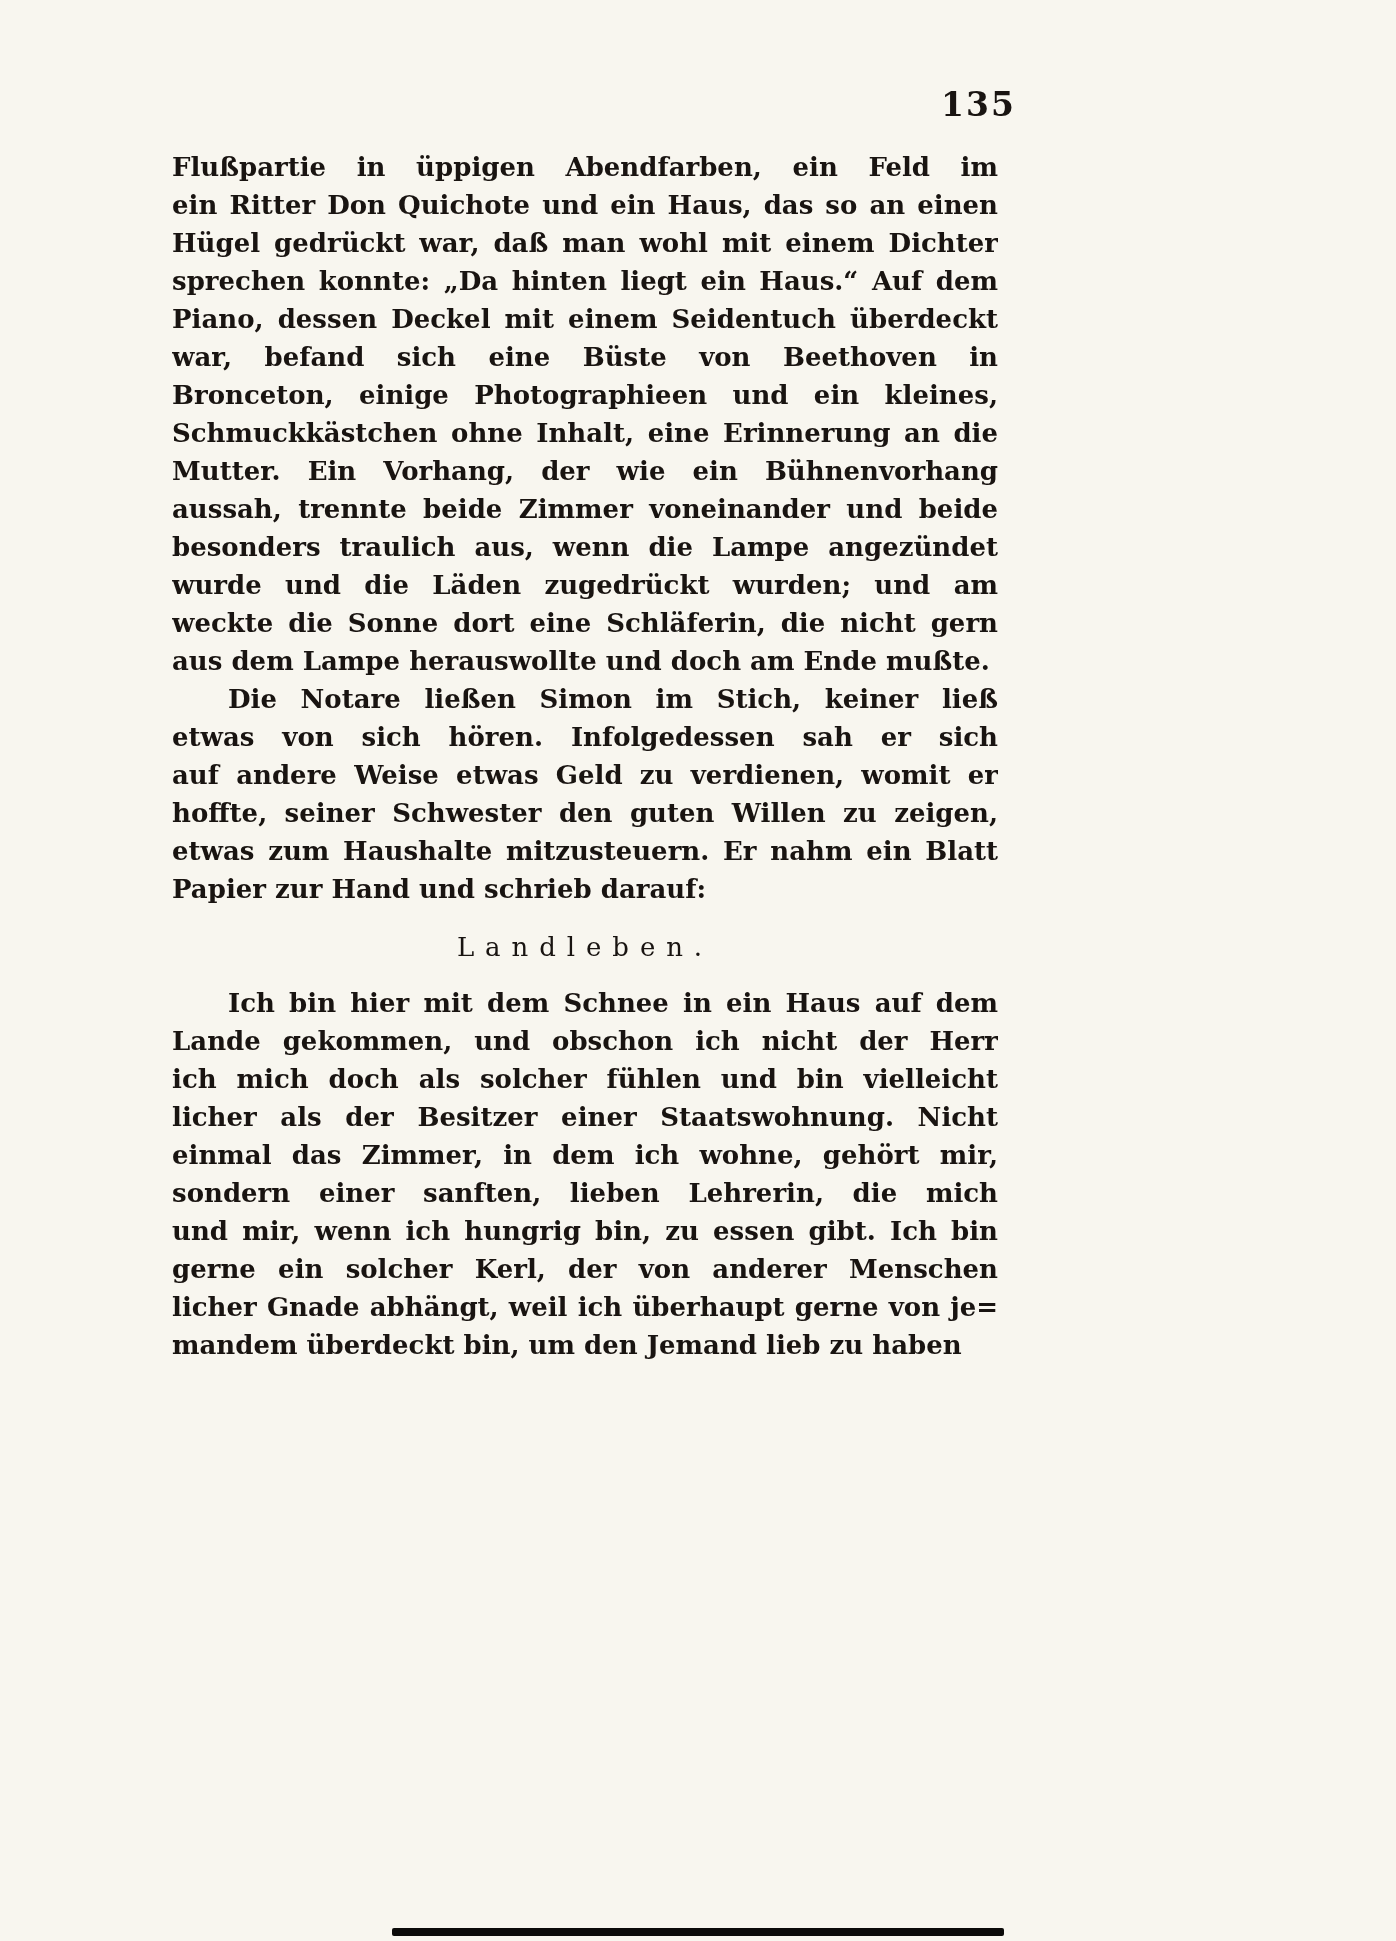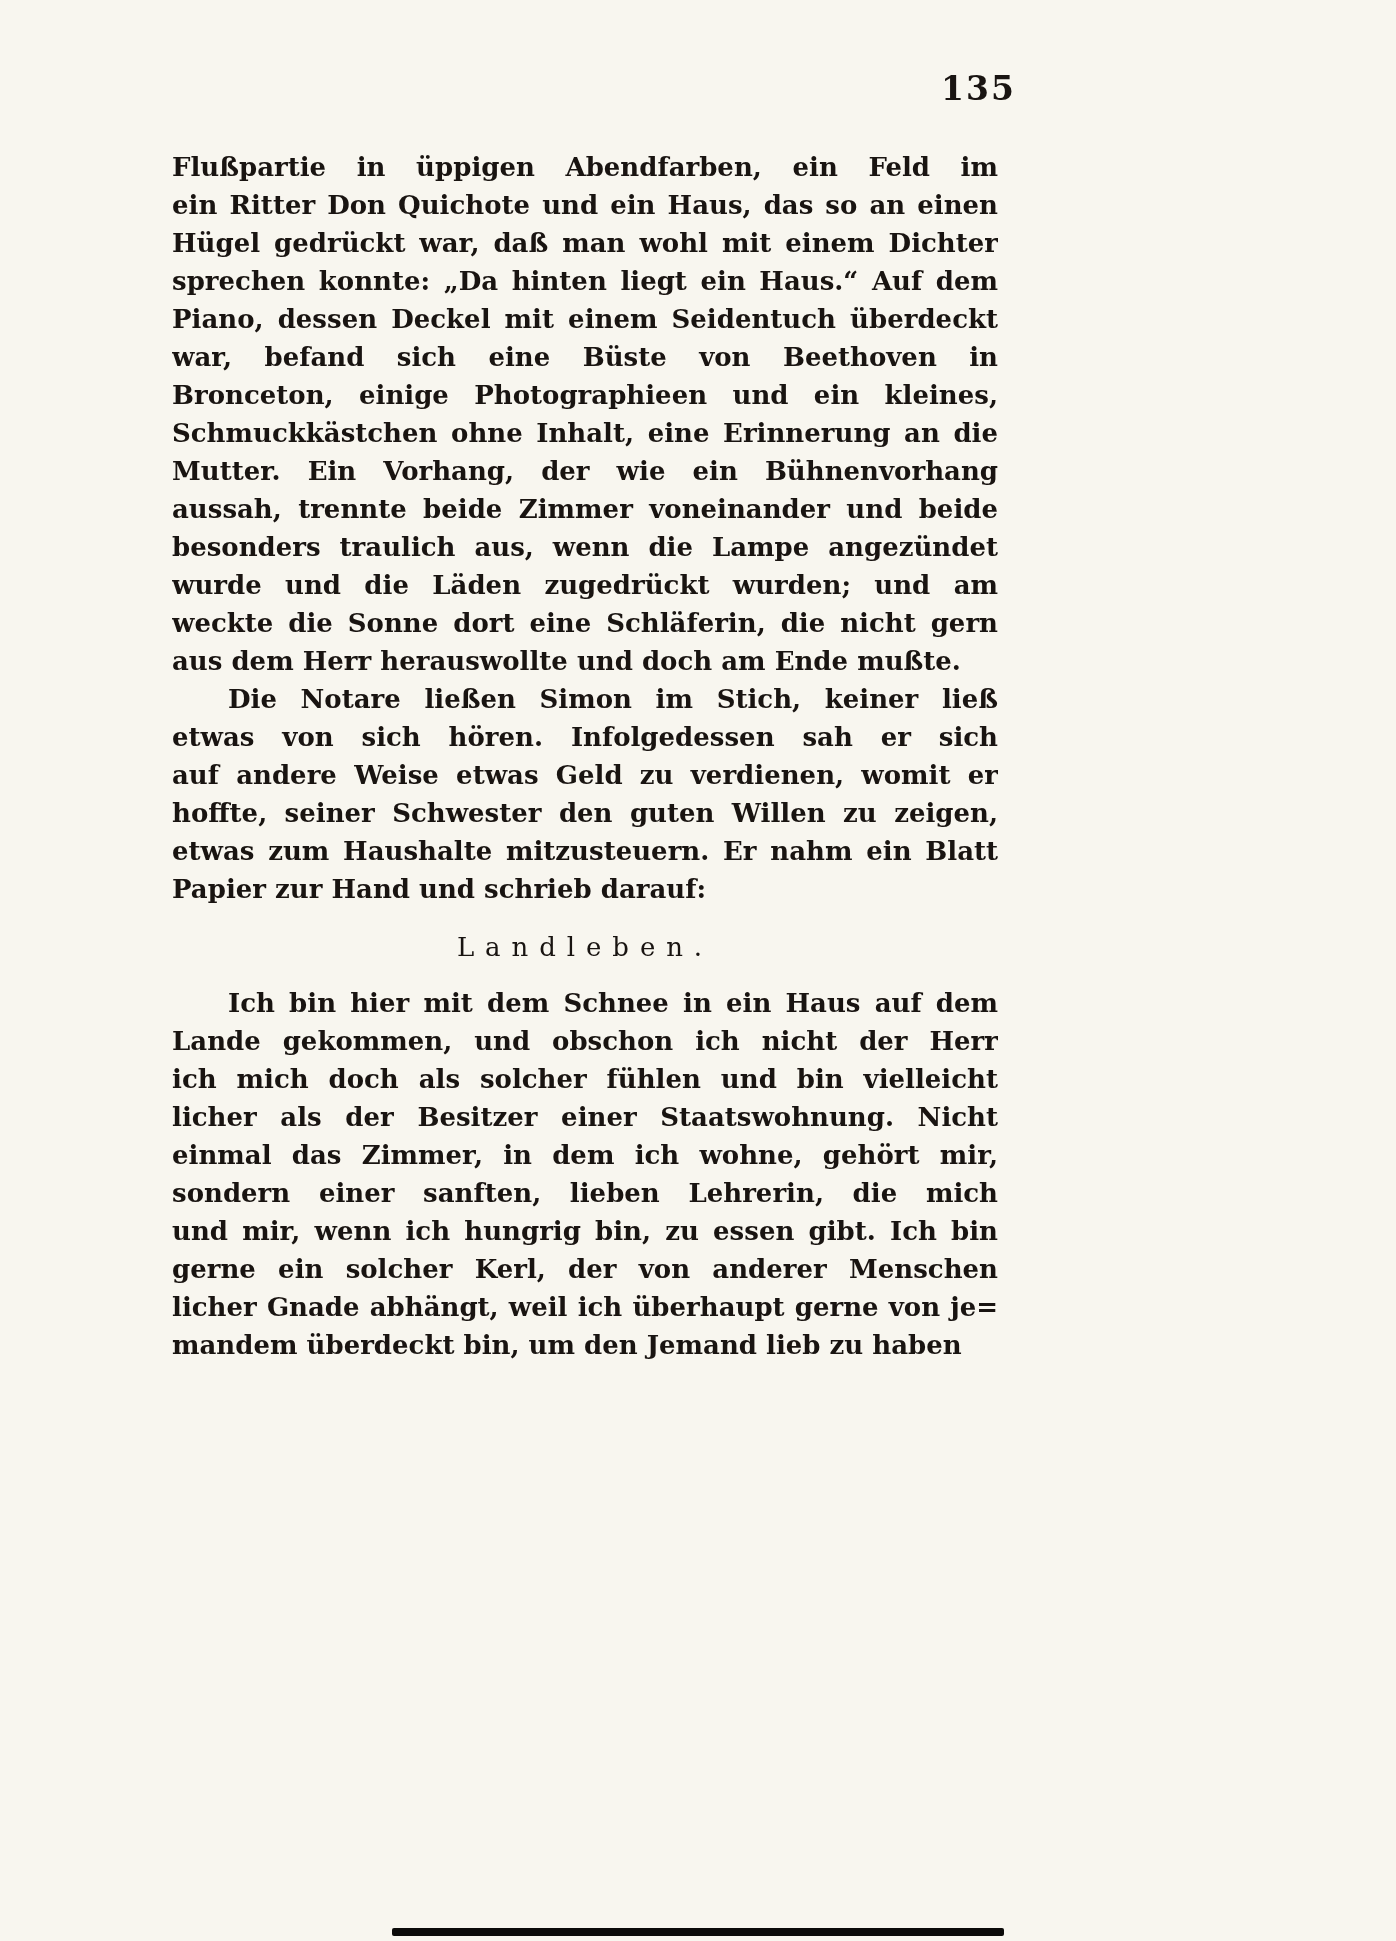--- a/index.html
+++ b/index.html
@@ -11,21 +11,21 @@
     position: relative;
     width: 1396px;
     height: 1941px;
     background: #f8f6ef;
     overflow: hidden;
     font-family: "DejaVu Serif", "Liberation Serif", serif;
     color: #191411;
   }
   .page-number {
     position: absolute;
-    top: 69px;
+    top: 85px;
     left: 941px;
     width: 70px;
     font-size: 33px;
     font-weight: bold;
     letter-spacing: 2px;
     color: #191411;
     text-align: left;
   }
   .text-block {
     position: absolute;
@@ -84,21 +84,21 @@
         <div class="line">sprechen konnte: „Da hinten liegt ein Haus.“  Auf dem</div>
         <div class="line">Piano, dessen Deckel mit einem Seidentuch überdeckt</div>
         <div class="line">war, befand sich eine Büste von Beethoven in grünlichem</div>
         <div class="line">Bronceton, einige Photographieen und ein kleines, feines</div>
         <div class="line">Schmuckkästchen ohne Inhalt, eine Erinnerung an die</div>
         <div class="line">Mutter.  Ein Vorhang, der wie ein Bühnenvorhang</div>
         <div class="line">aussah, trennte beide Zimmer voneinander und beide</div>
         <div class="line">besonders traulich aus, wenn die Lampe angezündet</div>
         <div class="line">wurde und die Läden zugedrückt wurden; und am Morgen</div>
         <div class="line">weckte die Sonne dort eine Schläferin, die nicht gern</div>
-        <div class="line last">aus dem Herr herauswollte und doch am Ende mußte.</div>
+        <div class="line last">aus dem Lampe herauswollte und doch am Ende mußte.</div>
       </div>
       <div class="paragraph">
         <div class="line indent">Die Notare ließen Simon im Stich, keiner ließ</div>
         <div class="line">etwas von sich hören. Infolgedessen sah er sich gedrängt,</div>
         <div class="line">auf andere Weise etwas Geld zu verdienen, womit er</div>
         <div class="line">hoffte, seiner Schwester den guten Willen zu zeigen, auch</div>
         <div class="line">etwas zum Haushalte mitzusteuern.  Er nahm ein Blatt</div>
         <div class="line last">Papier zur Hand und schrieb darauf:</div>
       </div>
       <div class="heading">Landleben.</div>

